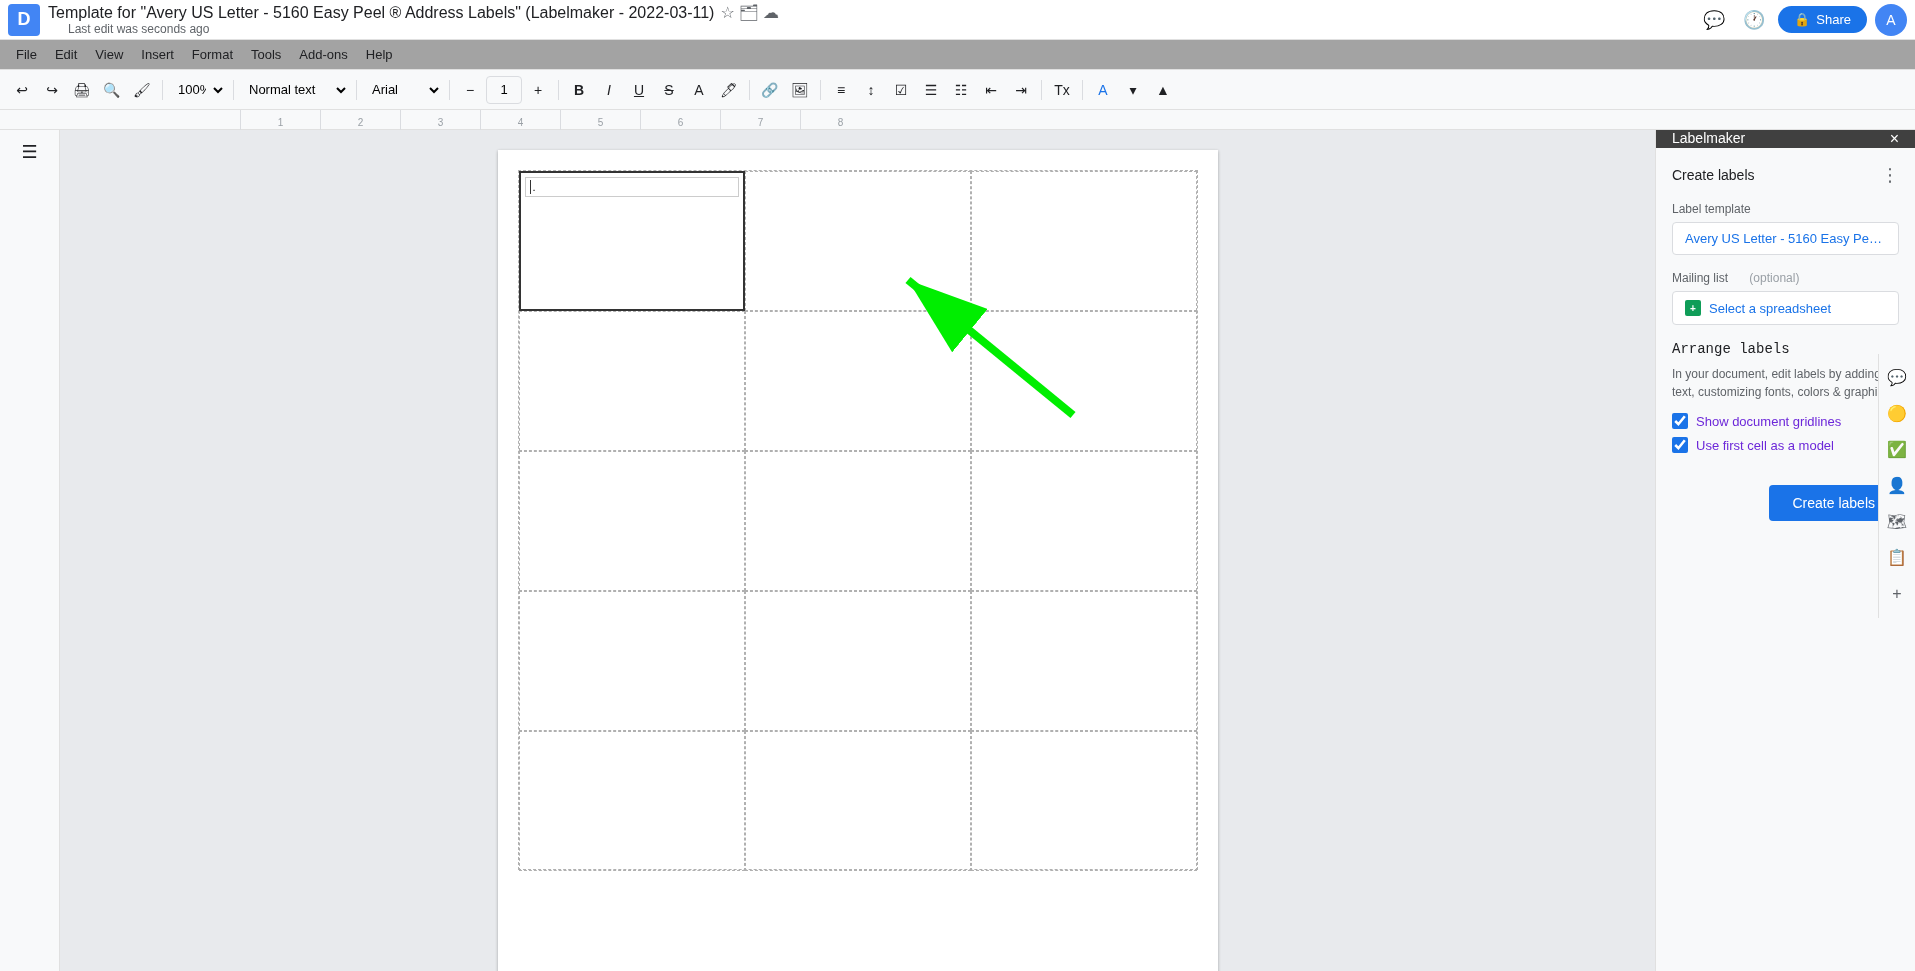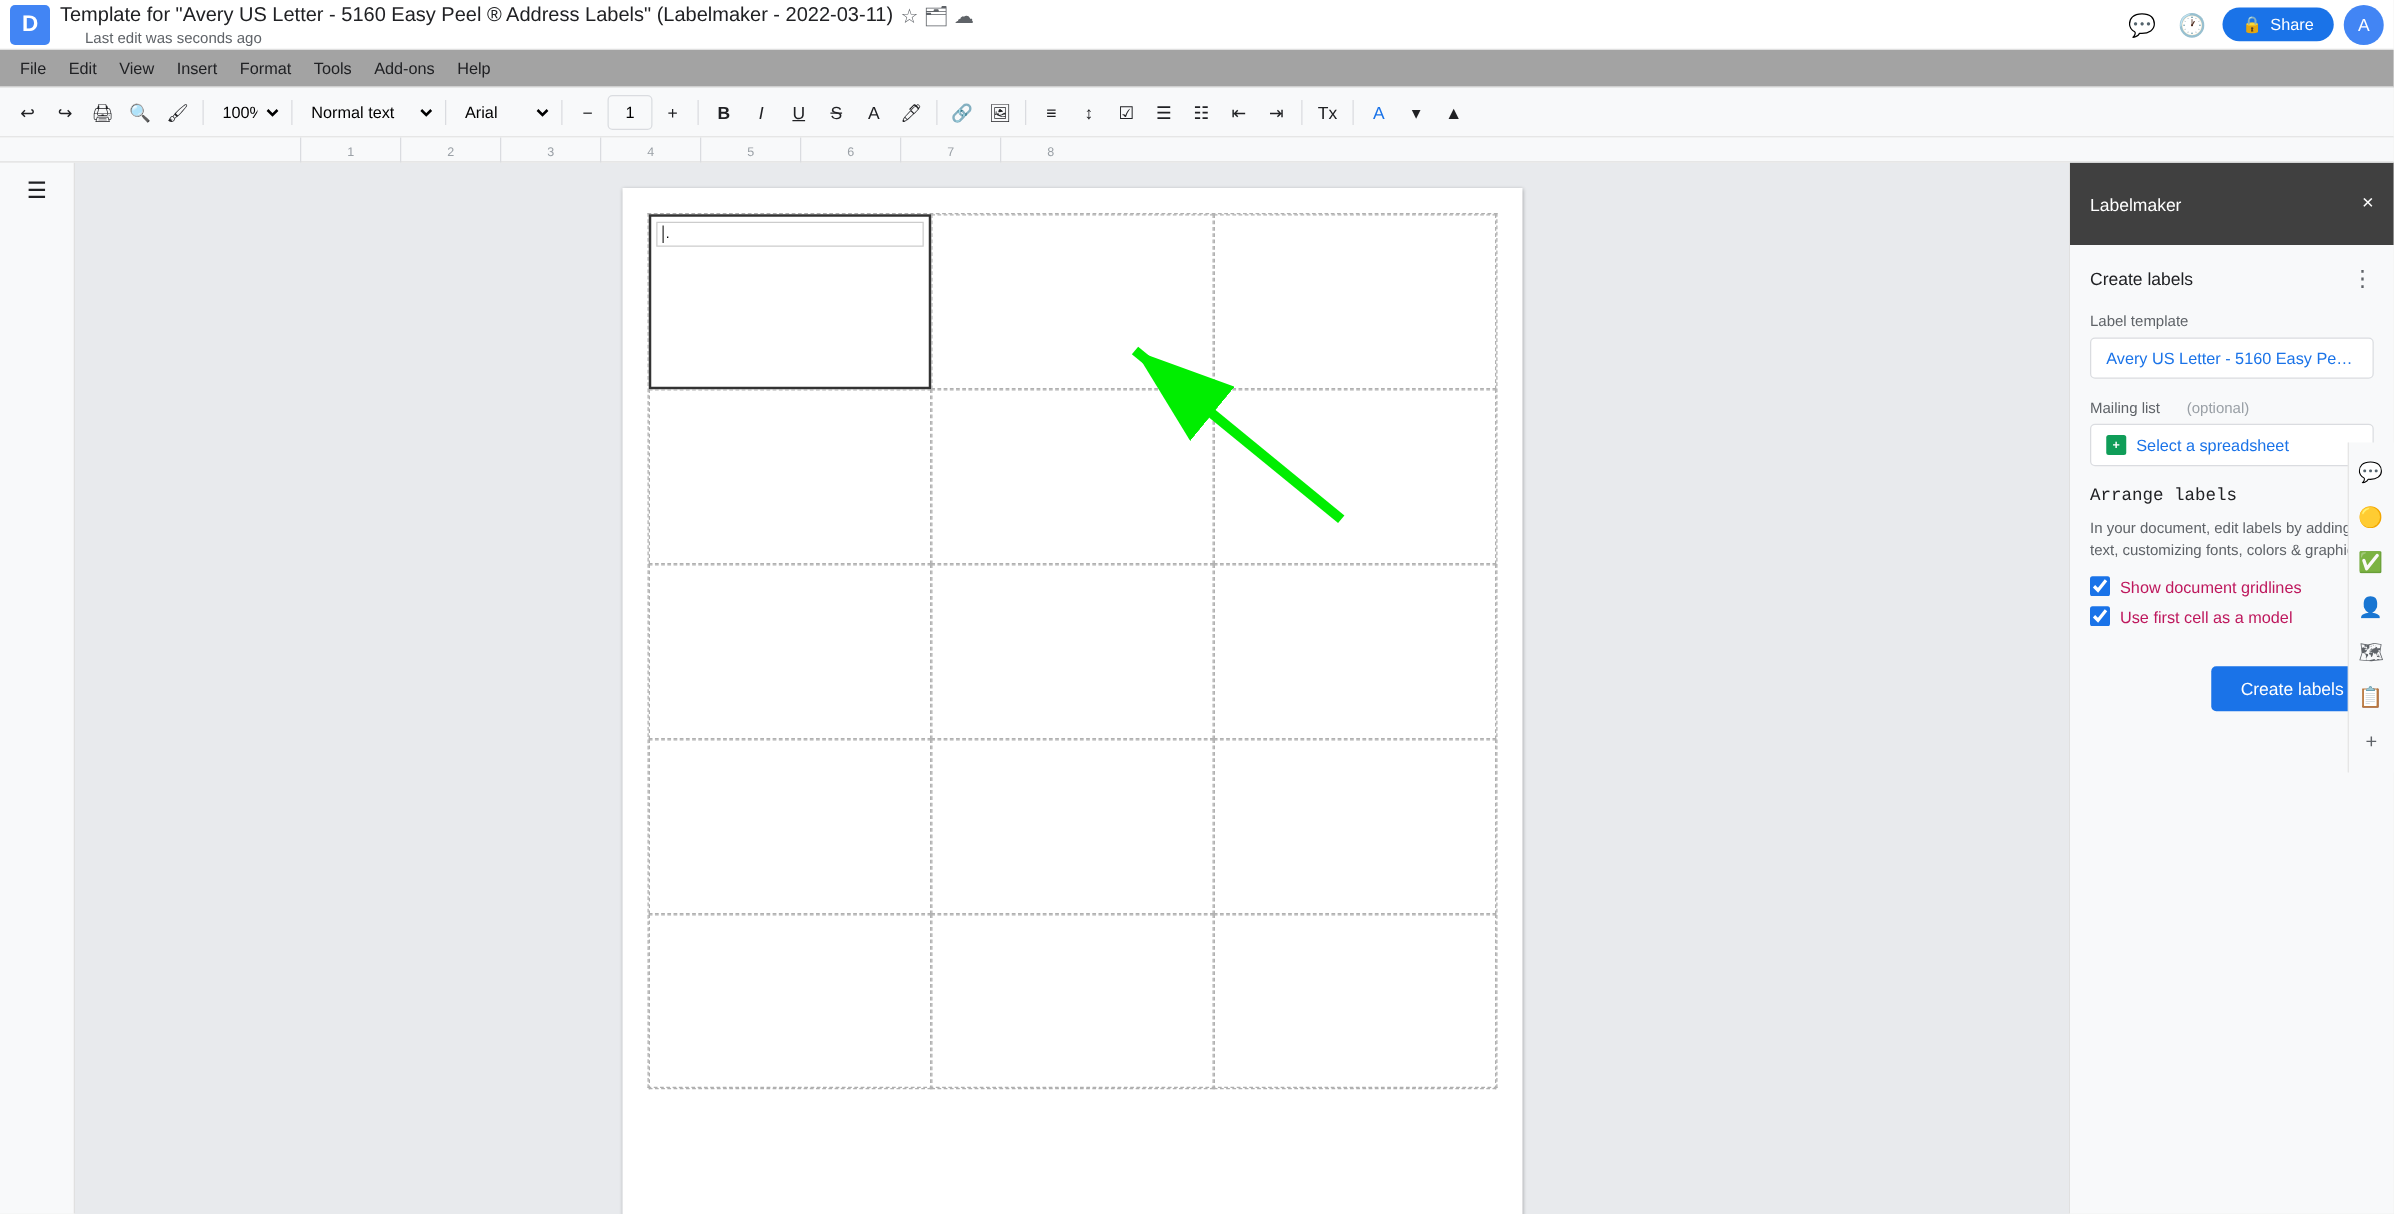--- a/index.html
+++ b/index.html
@@ -238,23 +238,23 @@
     
     #right-sidebar {
       width: 260px;
       background: #f8f9fa;
       border-left: 1px solid #e0e0e0;
       display: flex;
       flex-direction: column;
     }
     #labelmaker-header {
       display: flex;
-      align-items: flex-end;
+      align-items: flex-start;
       justify-content: space-between;
-      padding: 24px 16px;
+      padding: 0 16px;
       background: #404040;
       color: white;
       font-size: 14px;
       gap: 43px;
     }
     #labelmaker-header button {
       background: transparent;
       border: none;
       color: white;
       cursor: pointer;
@@ -337,21 +337,21 @@
       align-items: center;
       gap: 8px;
       margin-bottom: 8px;
     }
     .checkbox-row input[type="checkbox"] {
       width: 16px; height: 16px;
       accent-color: #1a73e8;
     }
     .checkbox-label {
       font-size: 13px;
-      color: #be185d;
+      color: #6d28d9;
     }
     #create-labels-btn {
       background: #1a73e8;
       color: white;
       border: none;
       border-radius: 4px;
       padding: 10px 24px;
       font-size: 14px;
       cursor: pointer;
       margin-top: 8px;

